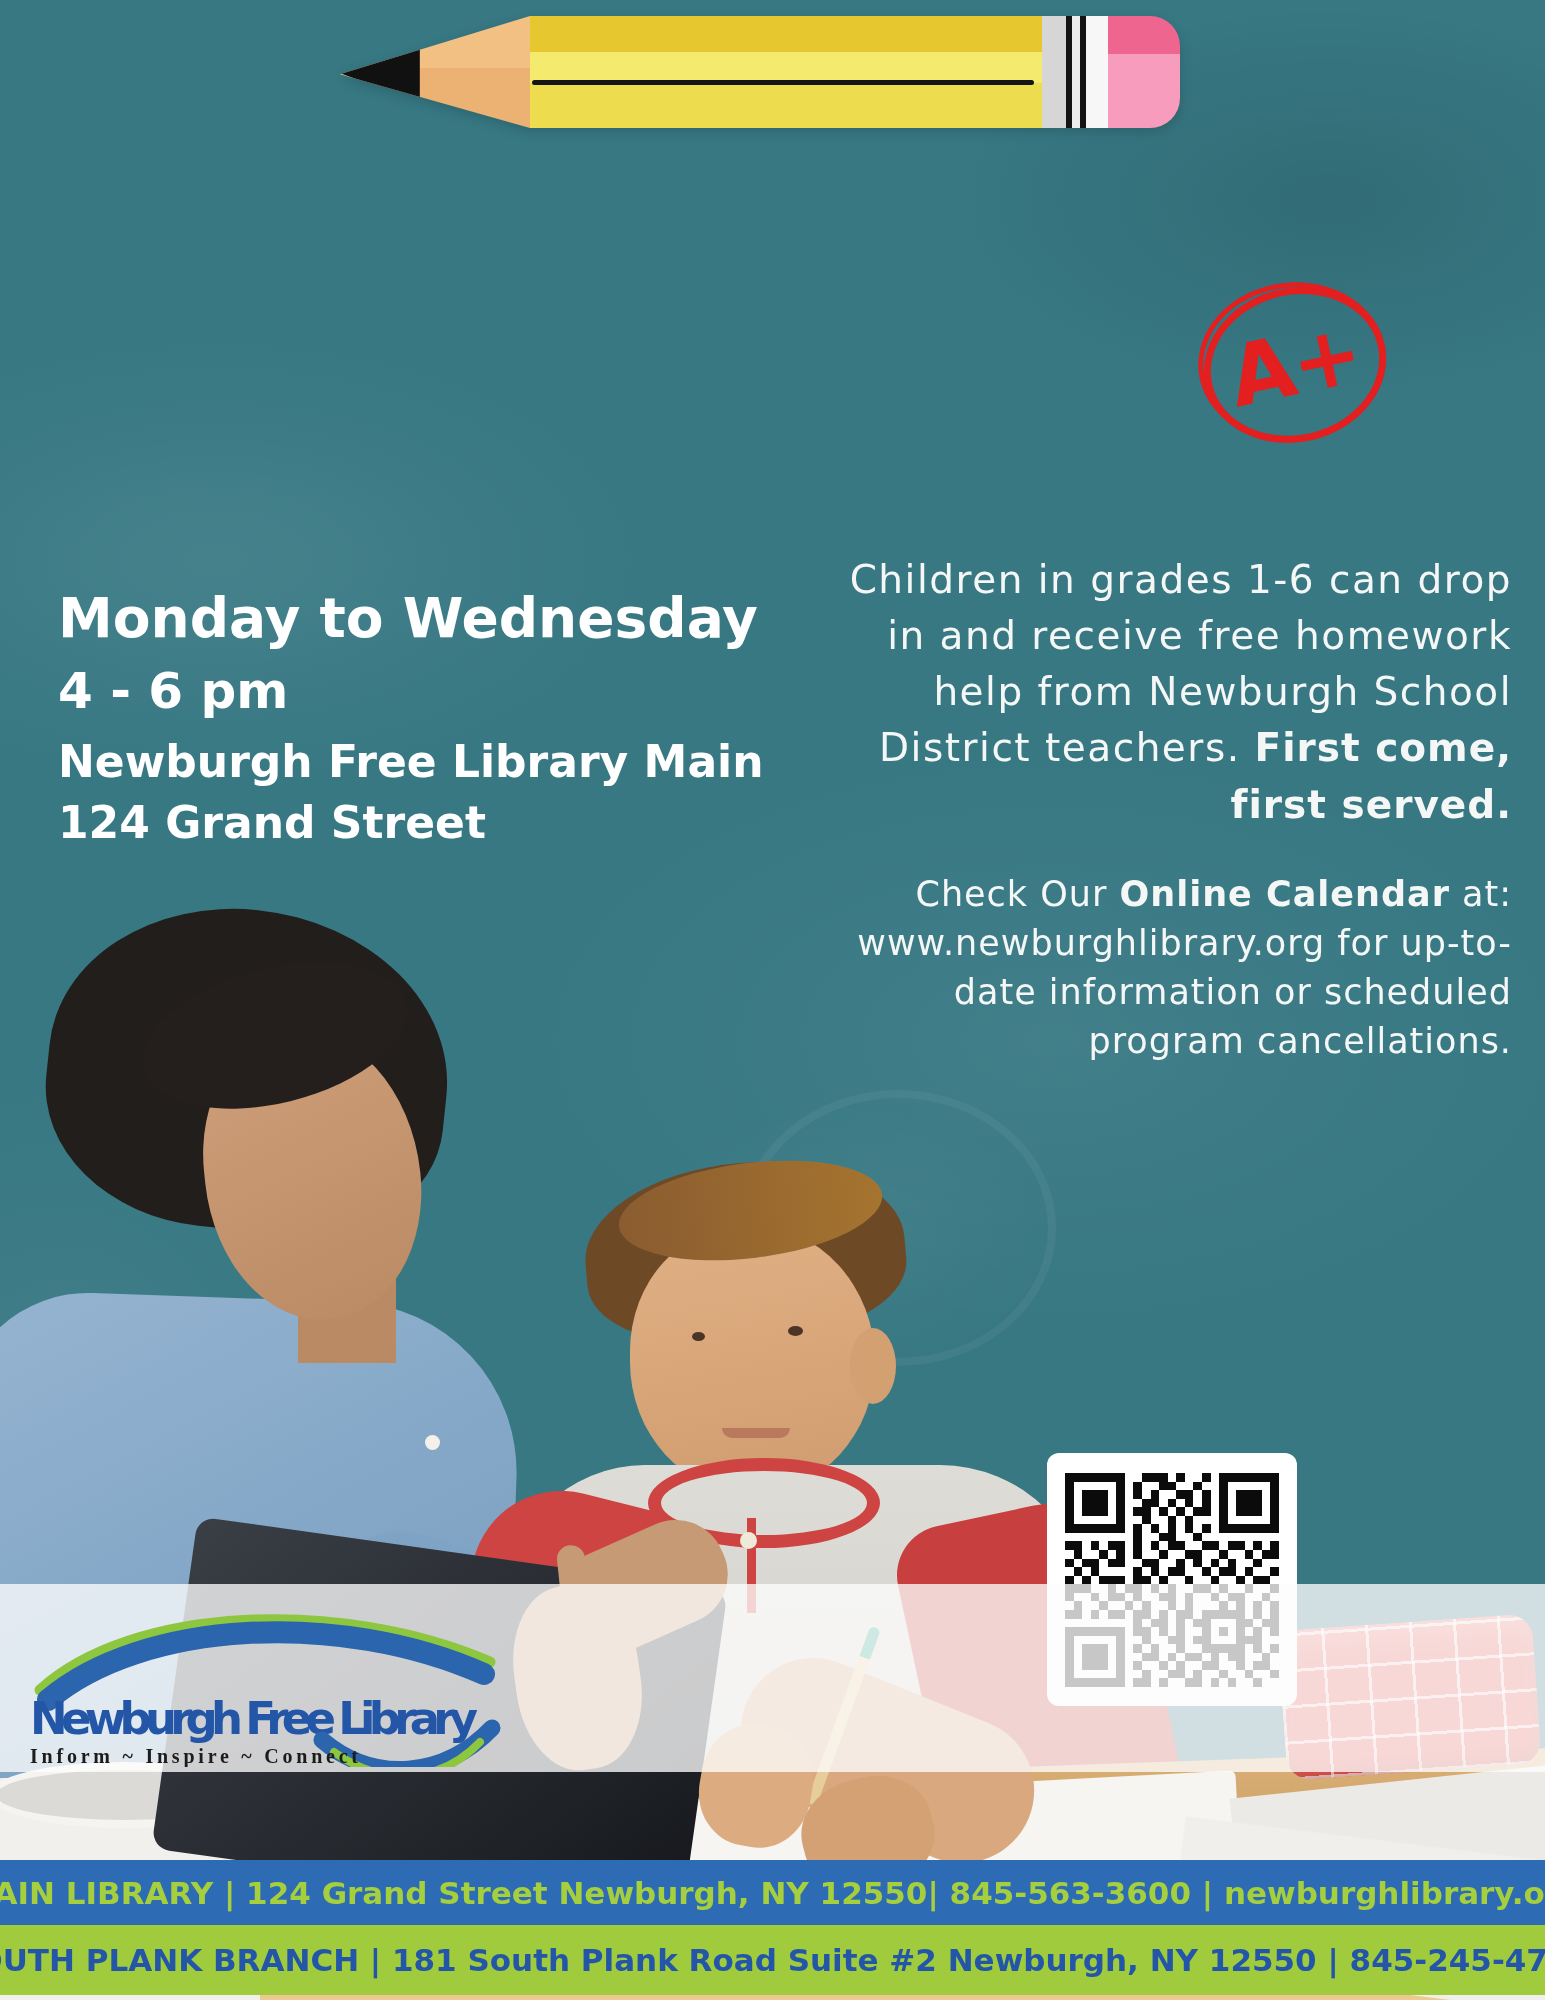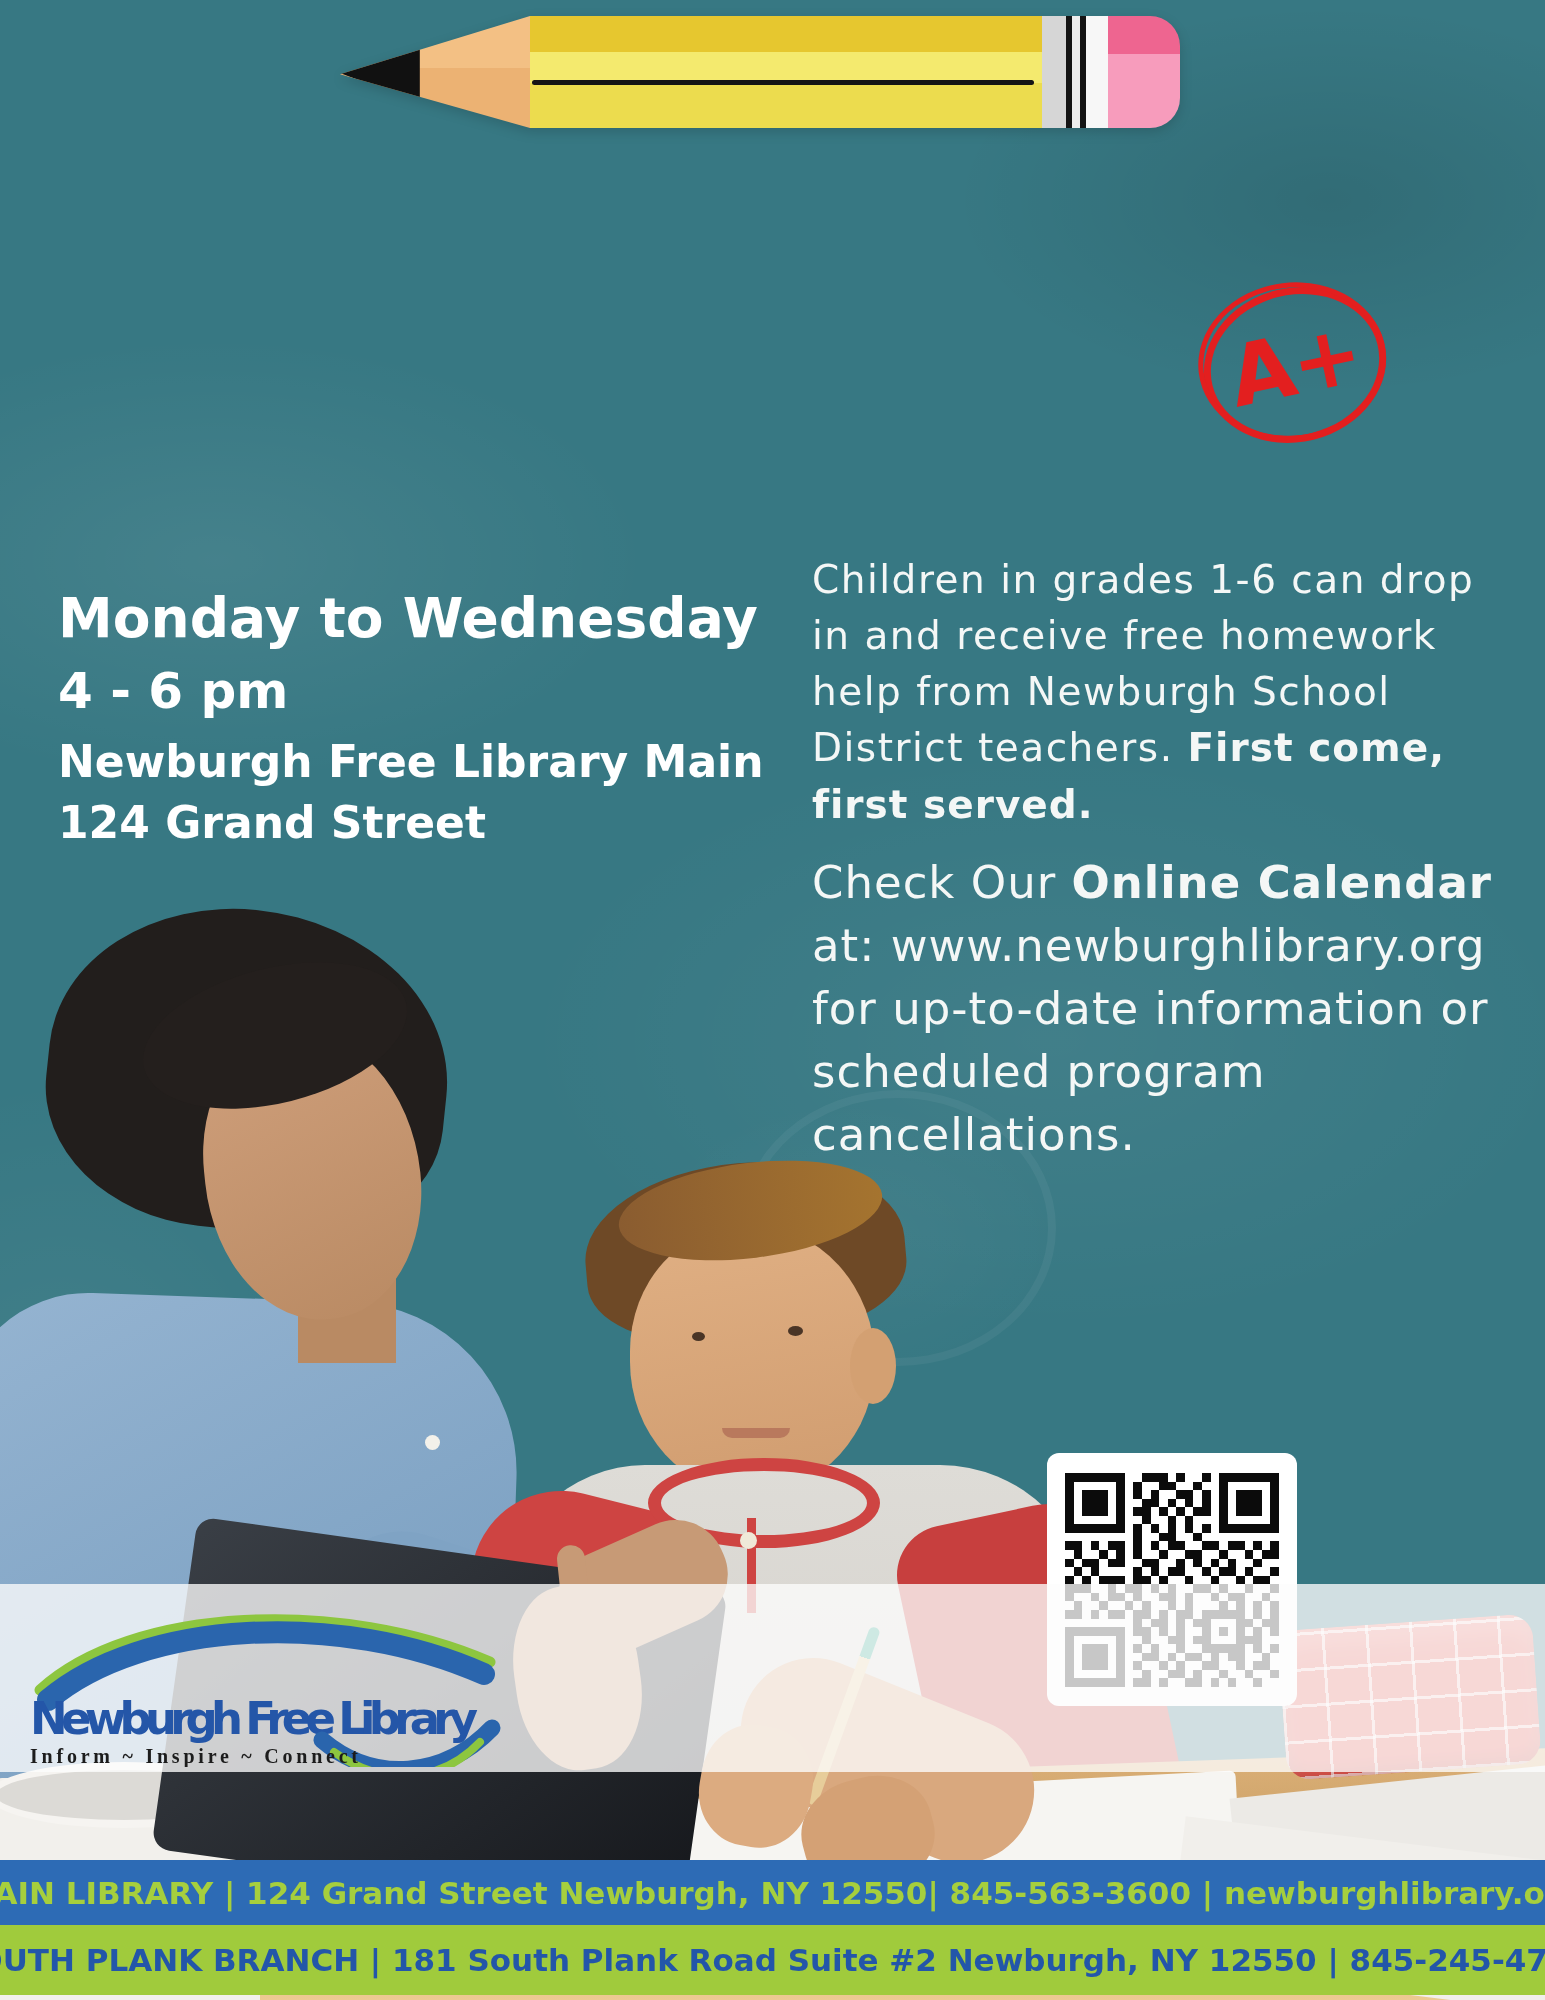--- a/index.html
+++ b/index.html
@@ -48,25 +48,25 @@
     display:flex;align-items:center;justify-content:center;}
   .stamp::before{content:"";position:absolute;inset:-13px -7px -5px -11px;border:5px solid #e31f1f;border-radius:50%;transform:rotate(7deg);}
   .stamp-text{color:#e31f1f;font-weight:bold;font-size:84px;transform:rotate(2deg);letter-spacing:-2px;}
   
   .schedule{position:absolute;left:58px;top:586px;width:724px;color:#ffffff;font-weight:bold;z-index:10;white-space:nowrap;}
   .schedule .days{font-size:55px;margin-bottom:12px;}
   .schedule .time{font-size:50px;margin-bottom:16px;}
   .schedule .loc{font-size:44px;margin-bottom:10px;}
   .schedule .addr{font-size:44px;}
   
-  .info{position:absolute;left:812px;top:552px;width:700px;text-align:left;z-index:10;}
+  .info{position:absolute;left:812px;top:552px;width:700px;text-align:right;z-index:10;}
   .info .p1{color:#f4f7f6;font-size:39px;line-height:1.44;letter-spacing:1.5px;}
   .info .p1 b{letter-spacing:1px;}
   .info .p2{color:#101010;font-size:41px;line-height:1.42;font-weight:bold;margin-top:34px;letter-spacing:.5px;}
-  .info .p3{color:#f4f7f6;font-size:45px;line-height:1.4;margin-top:18px;letter-spacing:1px;}
+  .info .p3{color:#f4f7f6;font-size:35px;line-height:1.4;margin-top:37px;letter-spacing:1px;}
   
   .photo{position:absolute;left:0;top:880px;width:100%;height:1120px;overflow:hidden;z-index:1;}
   .photo *{position:absolute;}
   .chalk-circle{left:740px;top:210px;width:300px;height:260px;border:8px solid rgba(255,255,255,.05);border-radius:50%;}
   .man-hair{left:48px;top:30px;width:400px;height:320px;background:#221e1c;border-radius:58% 62% 45% 50%;transform:rotate(6deg);}
   .man-face{left:205px;top:150px;width:215px;height:290px;background:linear-gradient(160deg,#cf9f7b,#b98a63);border-radius:46% 54% 48% 52%;transform:rotate(-6deg);}
   .man-hair-front{left:140px;top:88px;width:270px;height:135px;background:#241f1d;border-radius:50%;transform:rotate(-14deg);}
   .man-neck{left:298px;top:398px;width:98px;height:85px;background:#b98a63;}
   .man-shirt{left:-50px;top:418px;width:560px;height:720px;background:linear-gradient(150deg,#95b4d1,#7fa3c4 55%,#6f95b8);border-radius:130px 170px 0 0;transform:rotate(2deg);}
   .shirt-button{width:15px;height:15px;background:#f3f1ea;border-radius:50%;}

